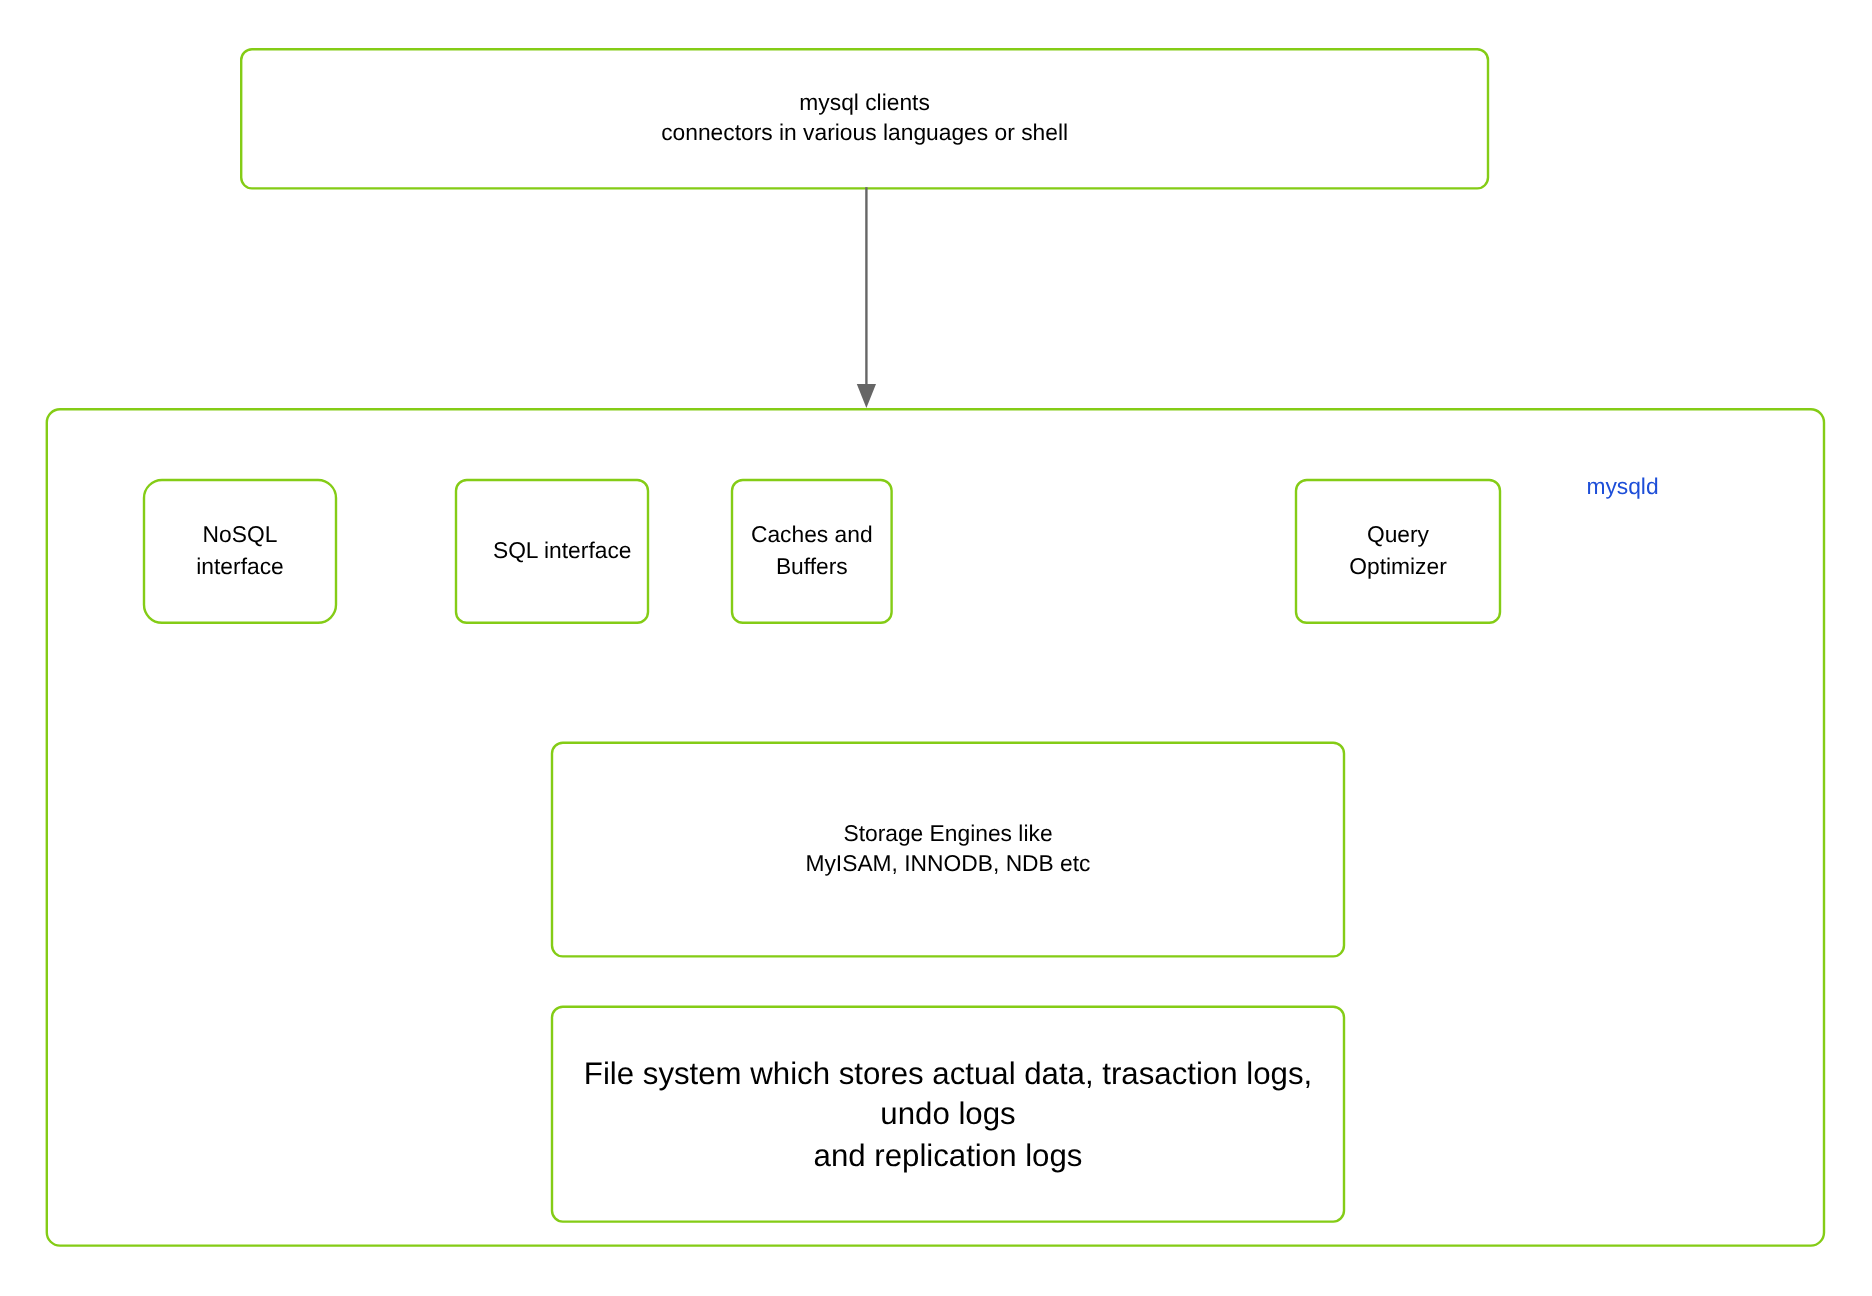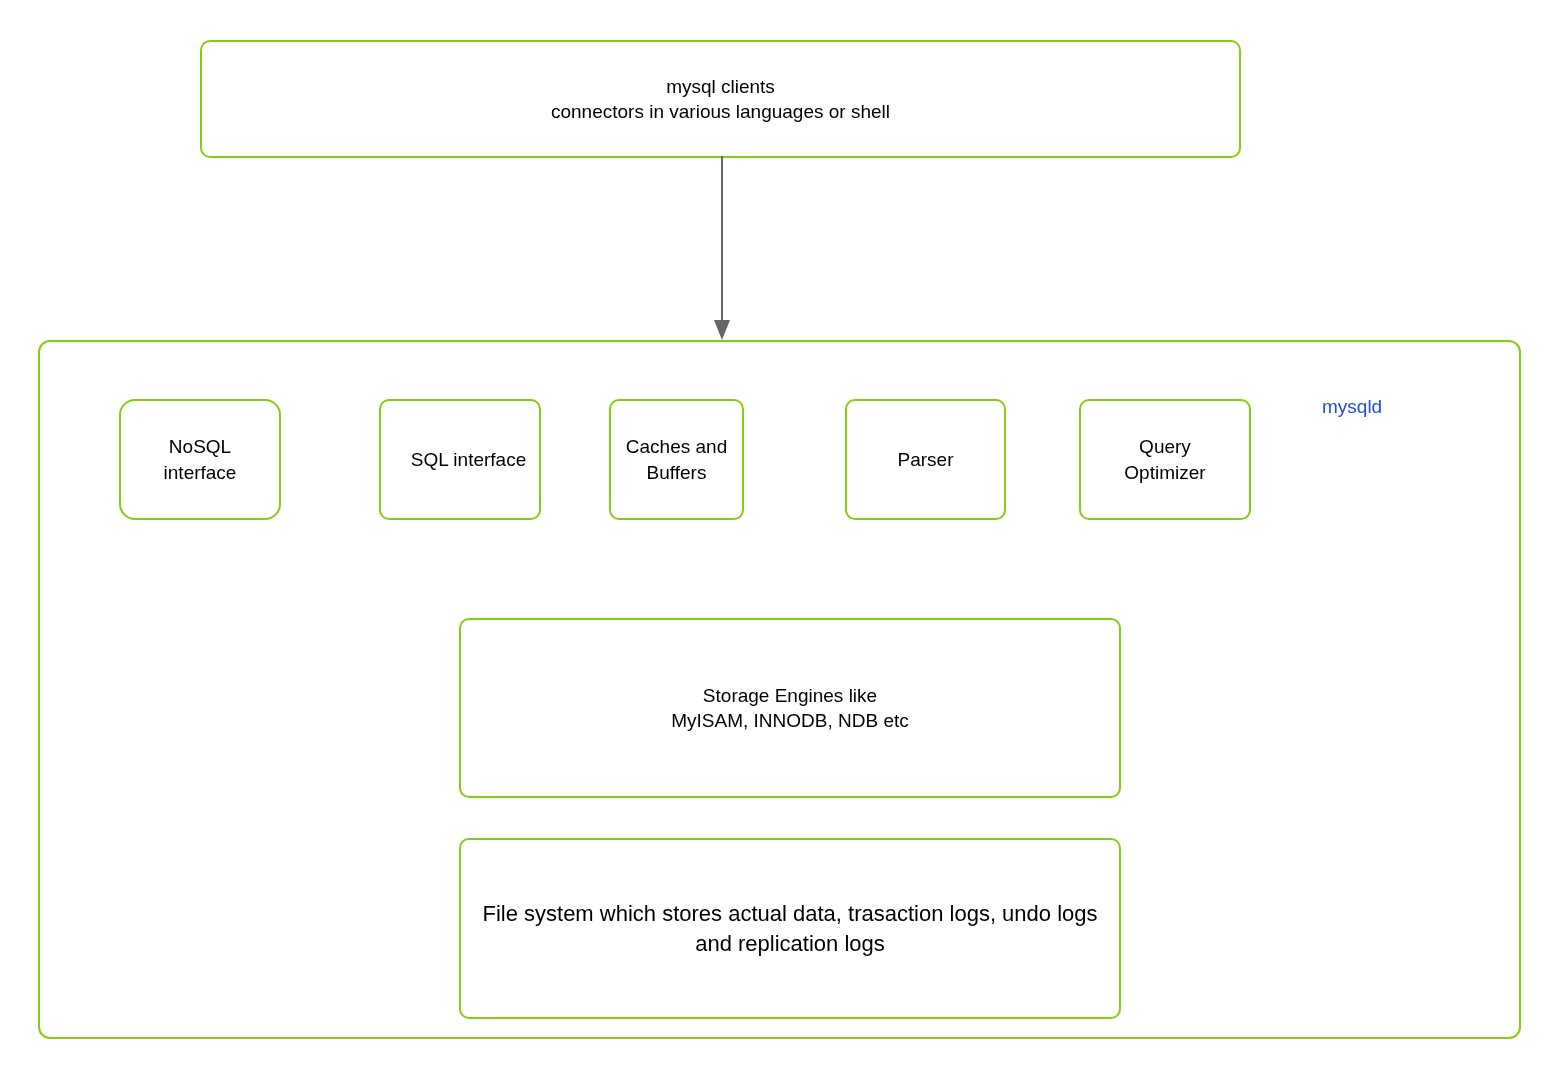--- a/index.html
+++ b/index.html
@@ -83,21 +83,21 @@
     height: 180px;
     font-size: 19px;
     align-items: center;
   }
 
   #filesystem-node {
     left: 459px;
     top: 838px;
     width: 662px;
     height: 181px;
-    font-size: 22px;
+    font-size: 26px;
   }
 
   
   #connector {
     position: absolute;
     left: 660px;
     top: 150px;
     width: 130px;
     height: 200px;
     pointer-events: none;
@@ -126,23 +126,20 @@
     <span class="label">NoSQL
 interface</span>
   </div>
   <div class="node component-node" id="component-1">
     <span class="label">SQL interface</span>
   </div>
   <div class="node component-node" id="component-2">
     <span class="label">Caches and
 Buffers</span>
   </div>
-  <div class="node component-node" id="component-3">
-    <span class="label">Parser</span>
-  </div>
   <div class="node component-node" id="component-4">
     <span class="label">Query
 Optimizer</span>
   </div>
 
   <div class="node" id="storage-node">
     <span class="label">Storage Engines like
 MyISAM, INNODB, NDB etc</span>
   </div>
 

